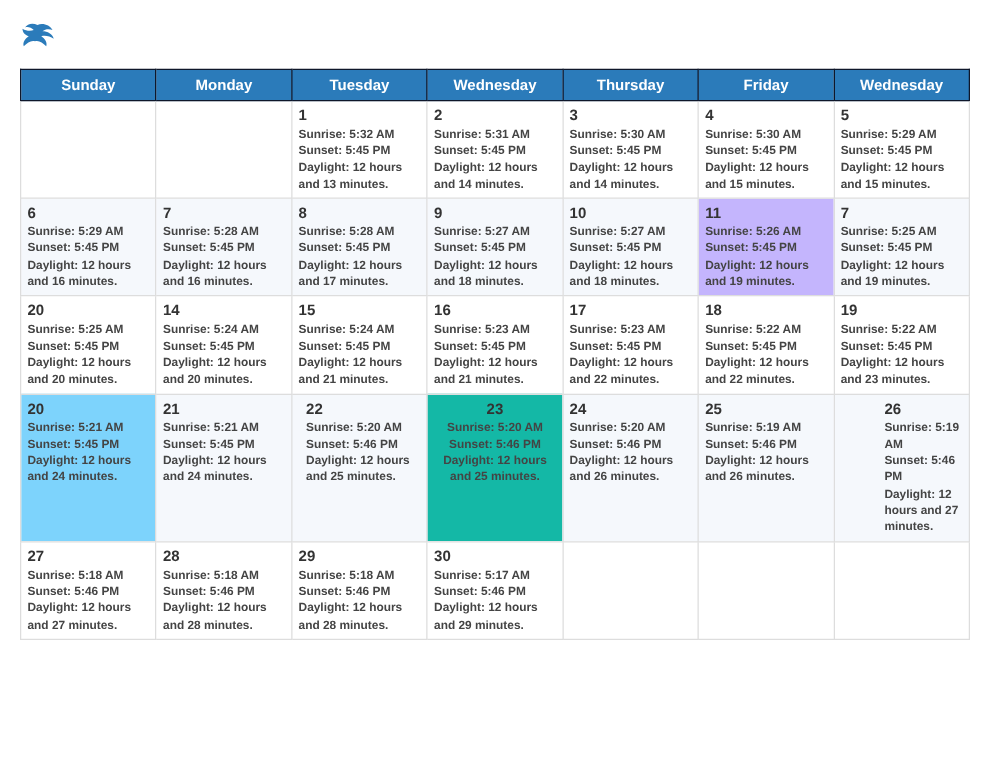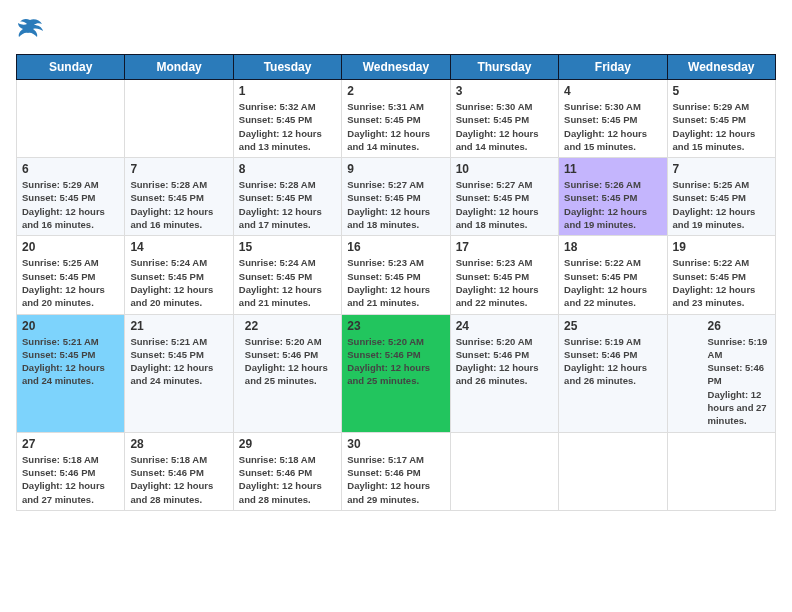--- a/index.html
+++ b/index.html
@@ -222,21 +222,21 @@
           <div class="day-info">Sunrise: 5:21 AM<br>Sunset: 5:45 PM<br>Daylight: 12 hours and 24 minutes.</div>
         </td>
         <td style="background-color: rgb(245, 248, 252);">
           <span class="day-number">21</span>
           <div class="day-info">Sunrise: 5:21 AM<br>Sunset: 5:45 PM<br>Daylight: 12 hours and 24 minutes.</div>
         </td>
         <td style="background-color: rgb(245, 248, 252); padding-left: 11px;">
           <span class="day-number">22</span>
           <div class="day-info">Sunrise: 5:20 AM<br>Sunset: 5:46 PM<br>Daylight: 12 hours and 25 minutes.</div>
         </td>
-        <td style="background-color: #22c55e;">
+        <td style="background-color: #14b8a6; text-align: center;">
           <span class="day-number">23</span>
           <div class="day-info">Sunrise: 5:20 AM<br>Sunset: 5:46 PM<br>Daylight: 12 hours and 25 minutes.</div>
         </td>
         <td style="background-color: rgb(245, 248, 252);">
           <span class="day-number">24</span>
           <div class="day-info">Sunrise: 5:20 AM<br>Sunset: 5:46 PM<br>Daylight: 12 hours and 26 minutes.</div>
         </td>
         <td style="background-color: rgb(245, 248, 252);">
           <span class="day-number">25</span>
           <div class="day-info">Sunrise: 5:19 AM<br>Sunset: 5:46 PM<br>Daylight: 12 hours and 26 minutes.</div>

